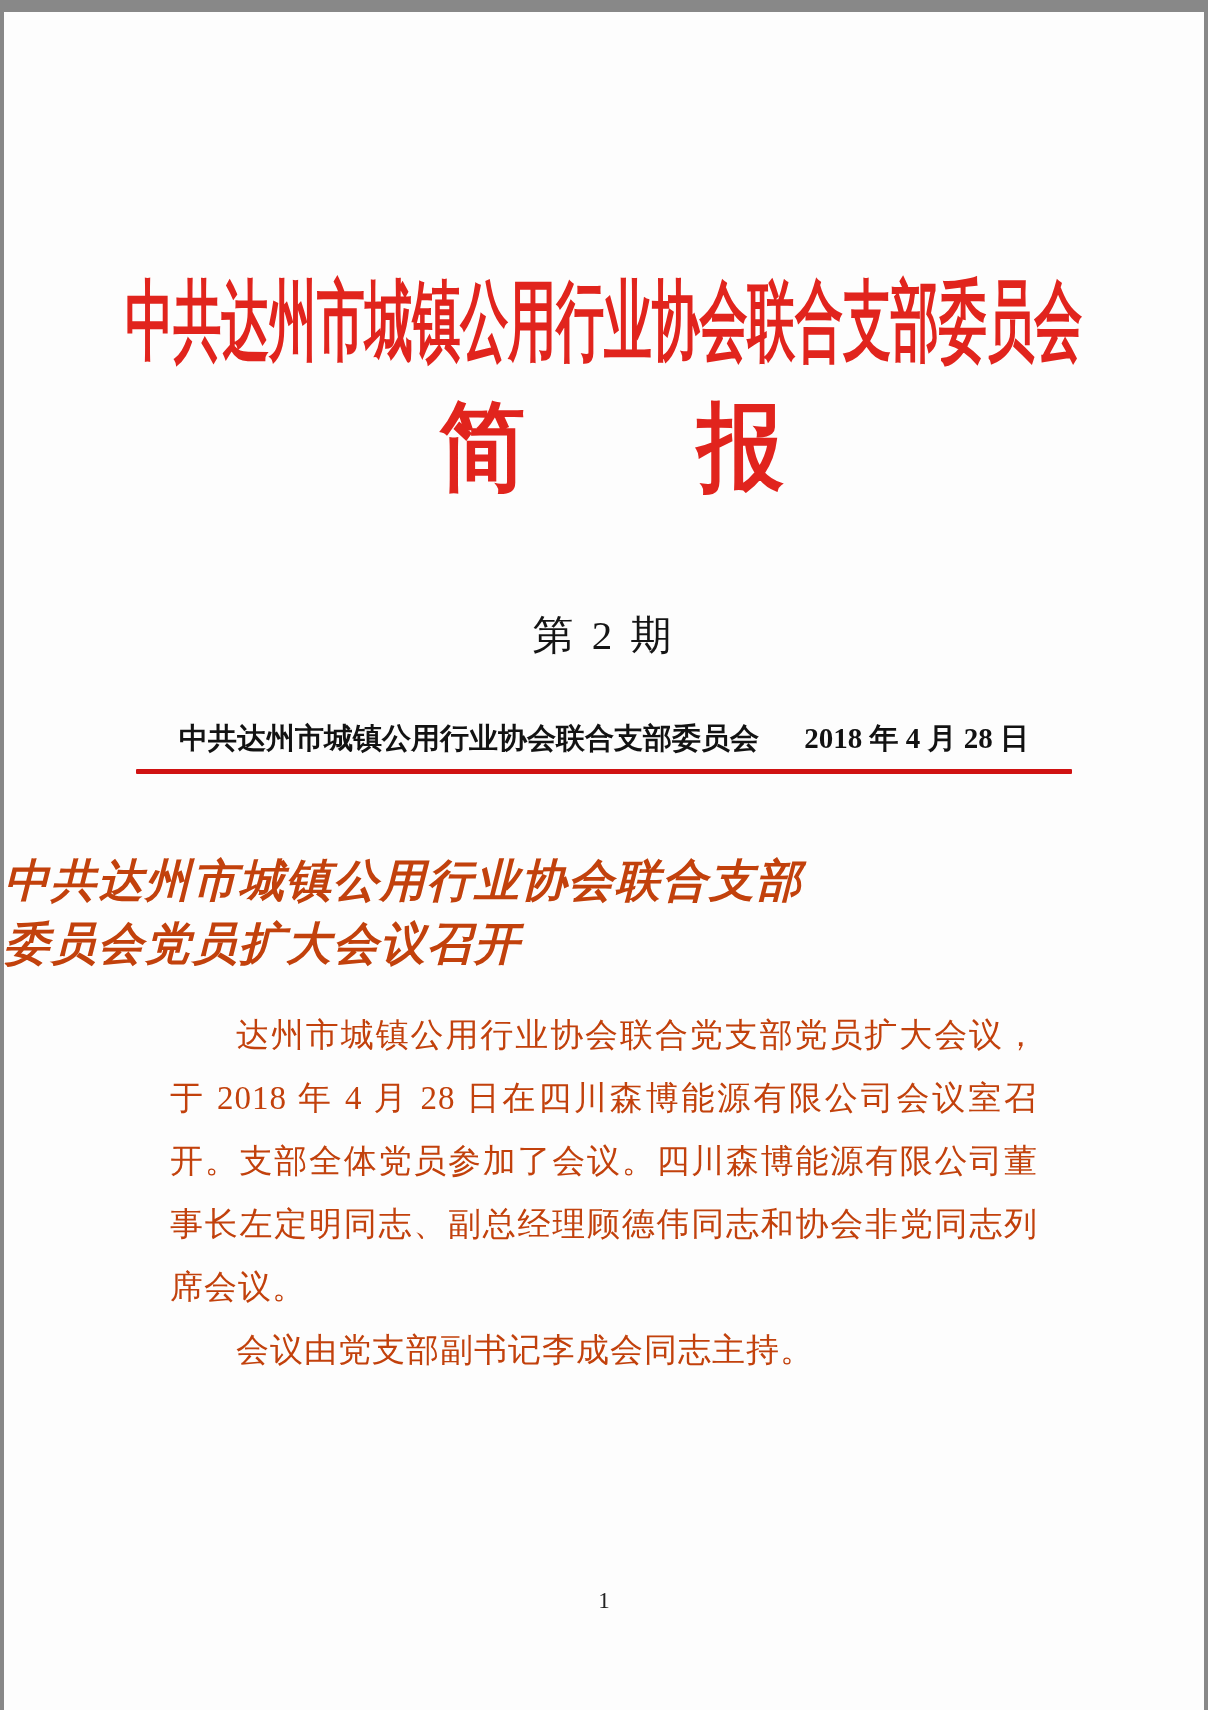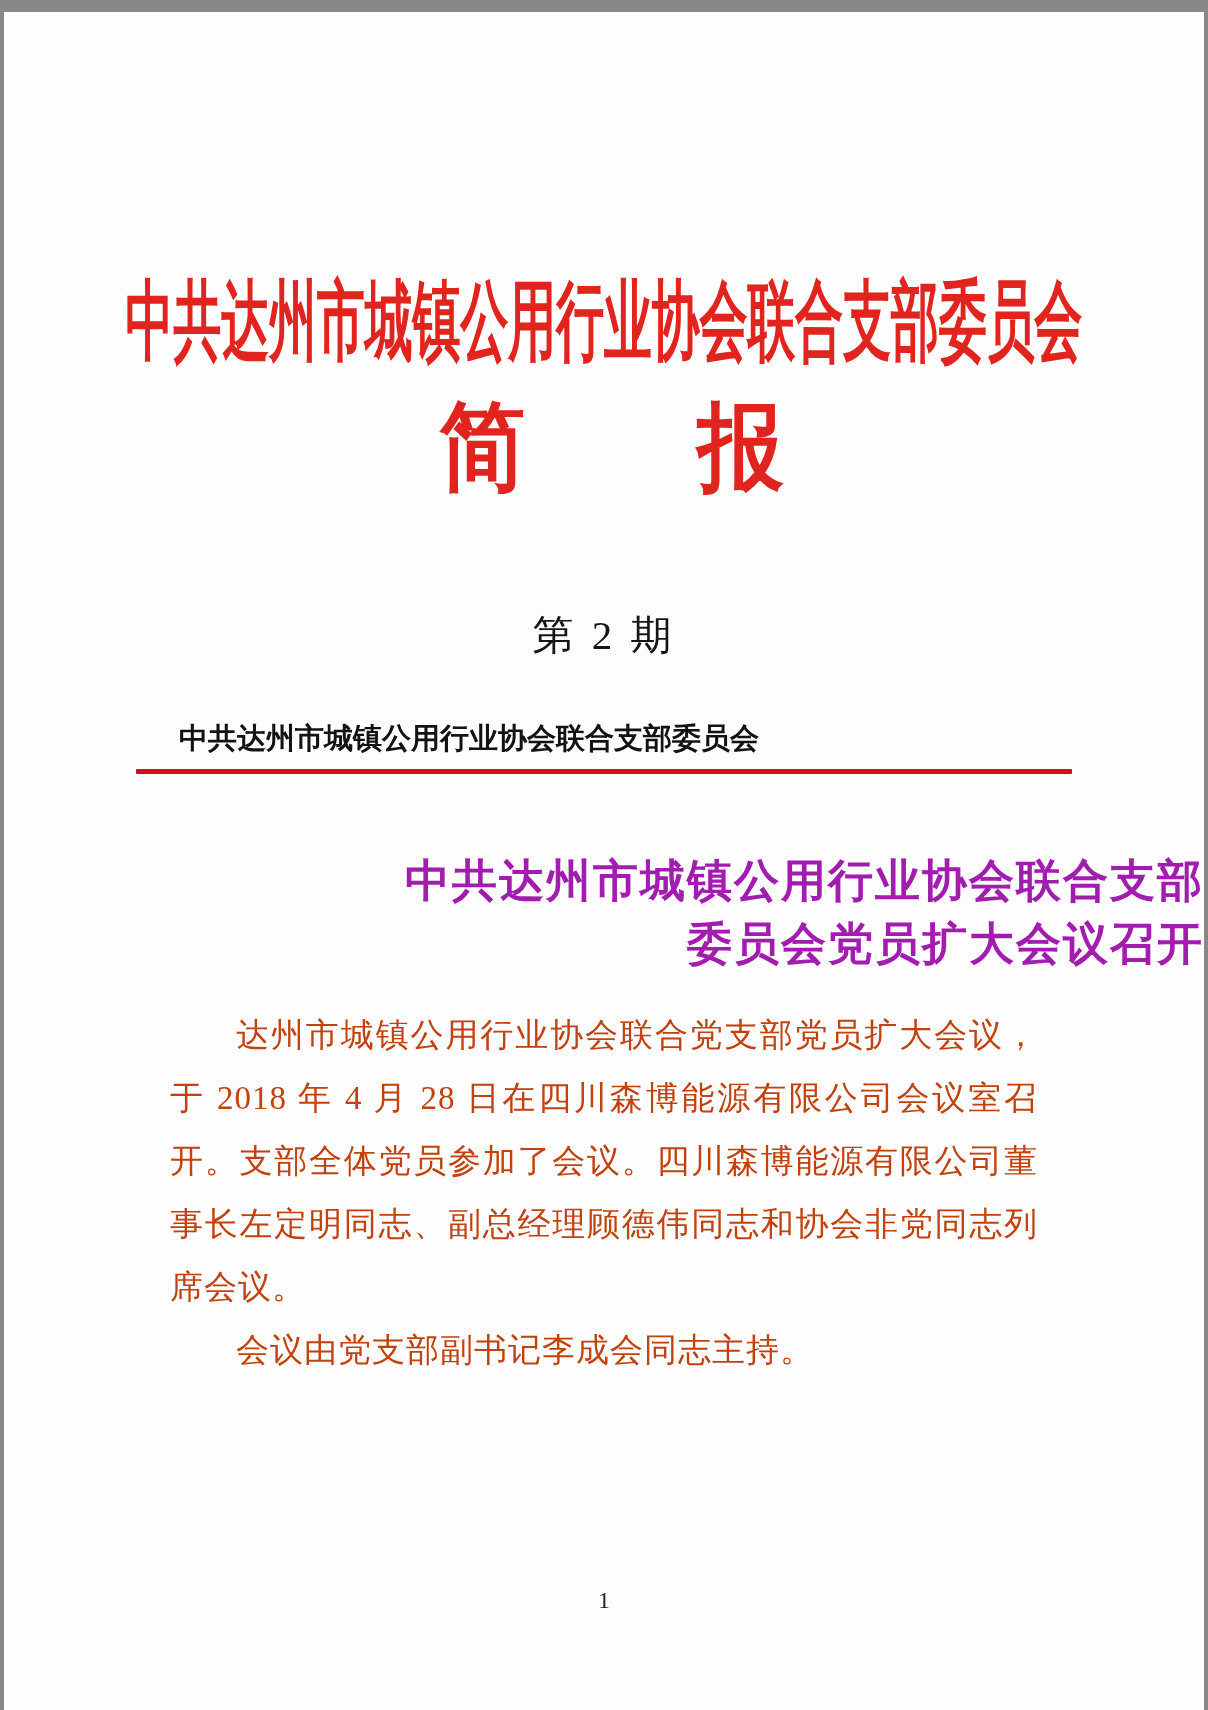--- a/index.html
+++ b/index.html
@@ -74,26 +74,27 @@
   .red-rule{
     width:936px;
     height:5px;
     margin:10px auto 0;
     background:var(--rule-red);
     border-radius:1px;
   }
   
   .article-title{
     margin-top:76px;
-    text-align:right;
+    text-align:left;
     font-size:45px;
     font-weight:bold;
     line-height:63px;
     letter-spacing:2px;
-    color:#a21caf;
+    color:#c2410c;
+    font-style:italic;
   }
   .article-body{
     width:868px;
     margin:28px auto 0;
   }
   .article-body p{
     margin:0;
     text-indent:2em;
     font-size:33px;
     line-height:63px;
@@ -122,20 +123,21 @@
   </div>
 
   <div class="bulletin-row">
     <span class="bulletin-text">简　　报</span>
   </div>
 
   <div class="issue-row">第 2 期</div>
 
   <div class="info-row">
     <span>中共达州市城镇公用行业协会联合支部委员会</span>
+    <span>2018 年 4 月 28 日</span>
   </div>
 
   <div class="red-rule"></div>
 
   <div class="article-title">
     <div>中共达州市城镇公用行业协会联合支部</div>
     <div>委员会党员扩大会议召开</div>
   </div>
 
   <div class="article-body">

